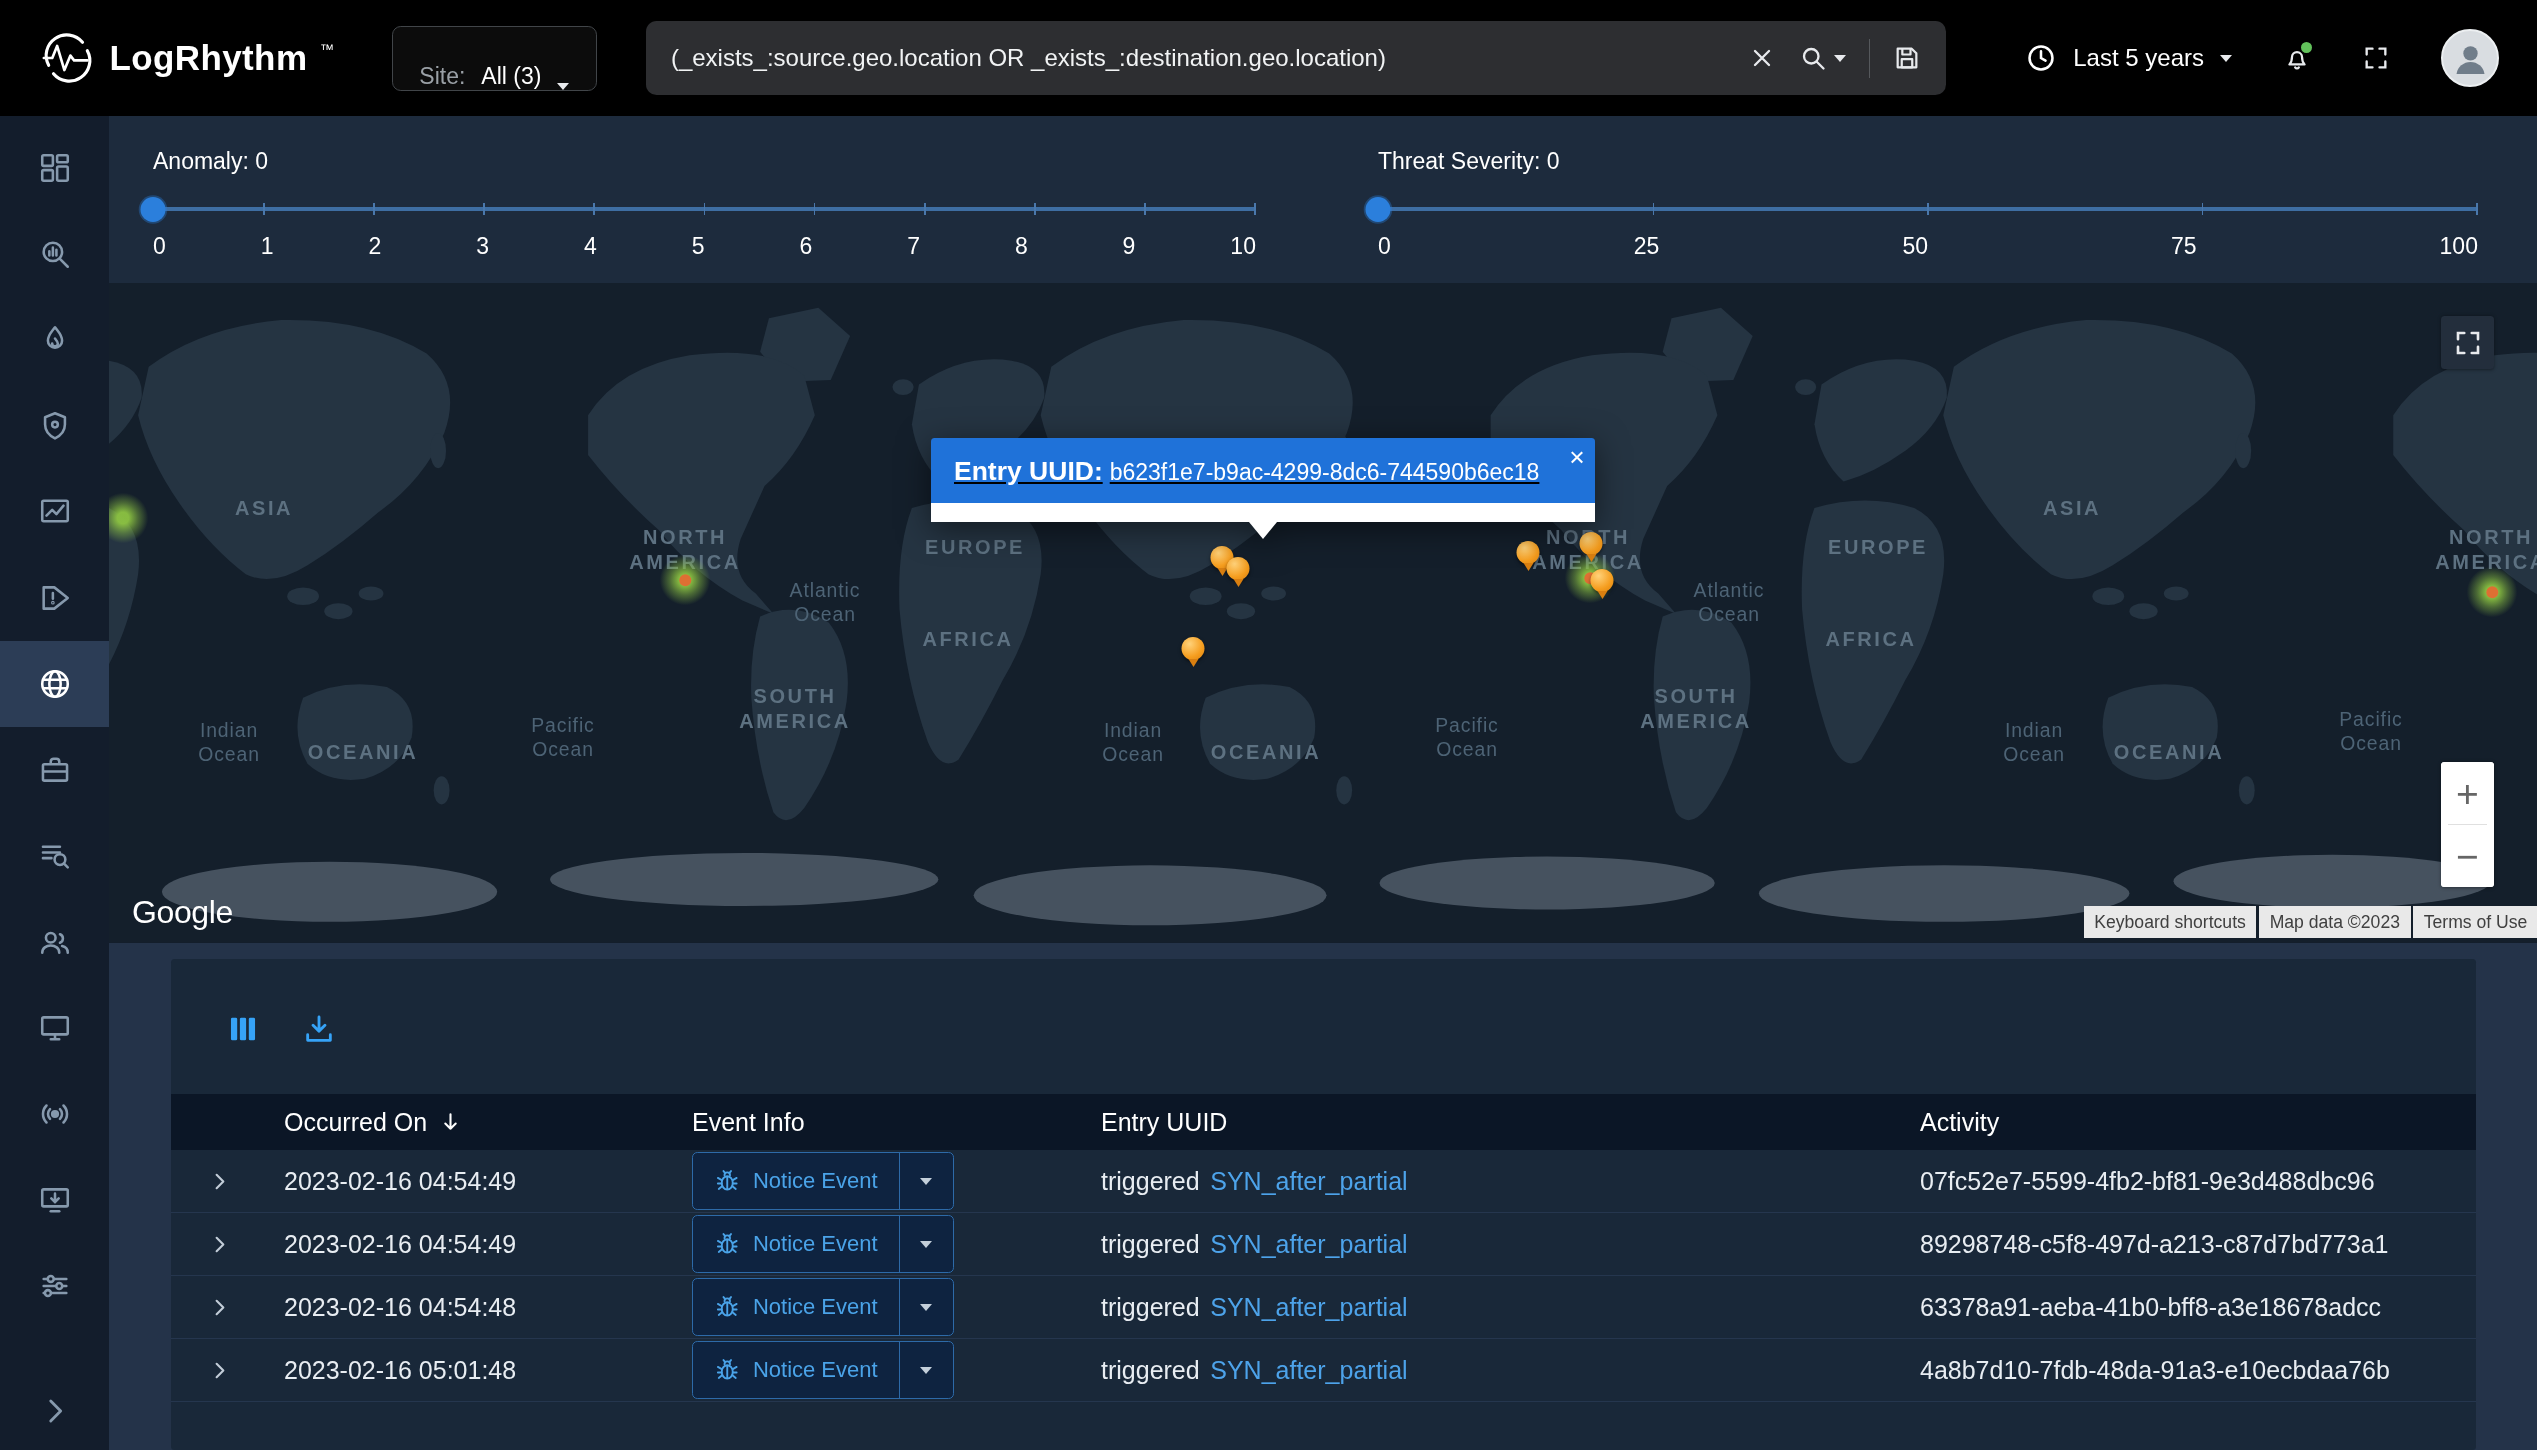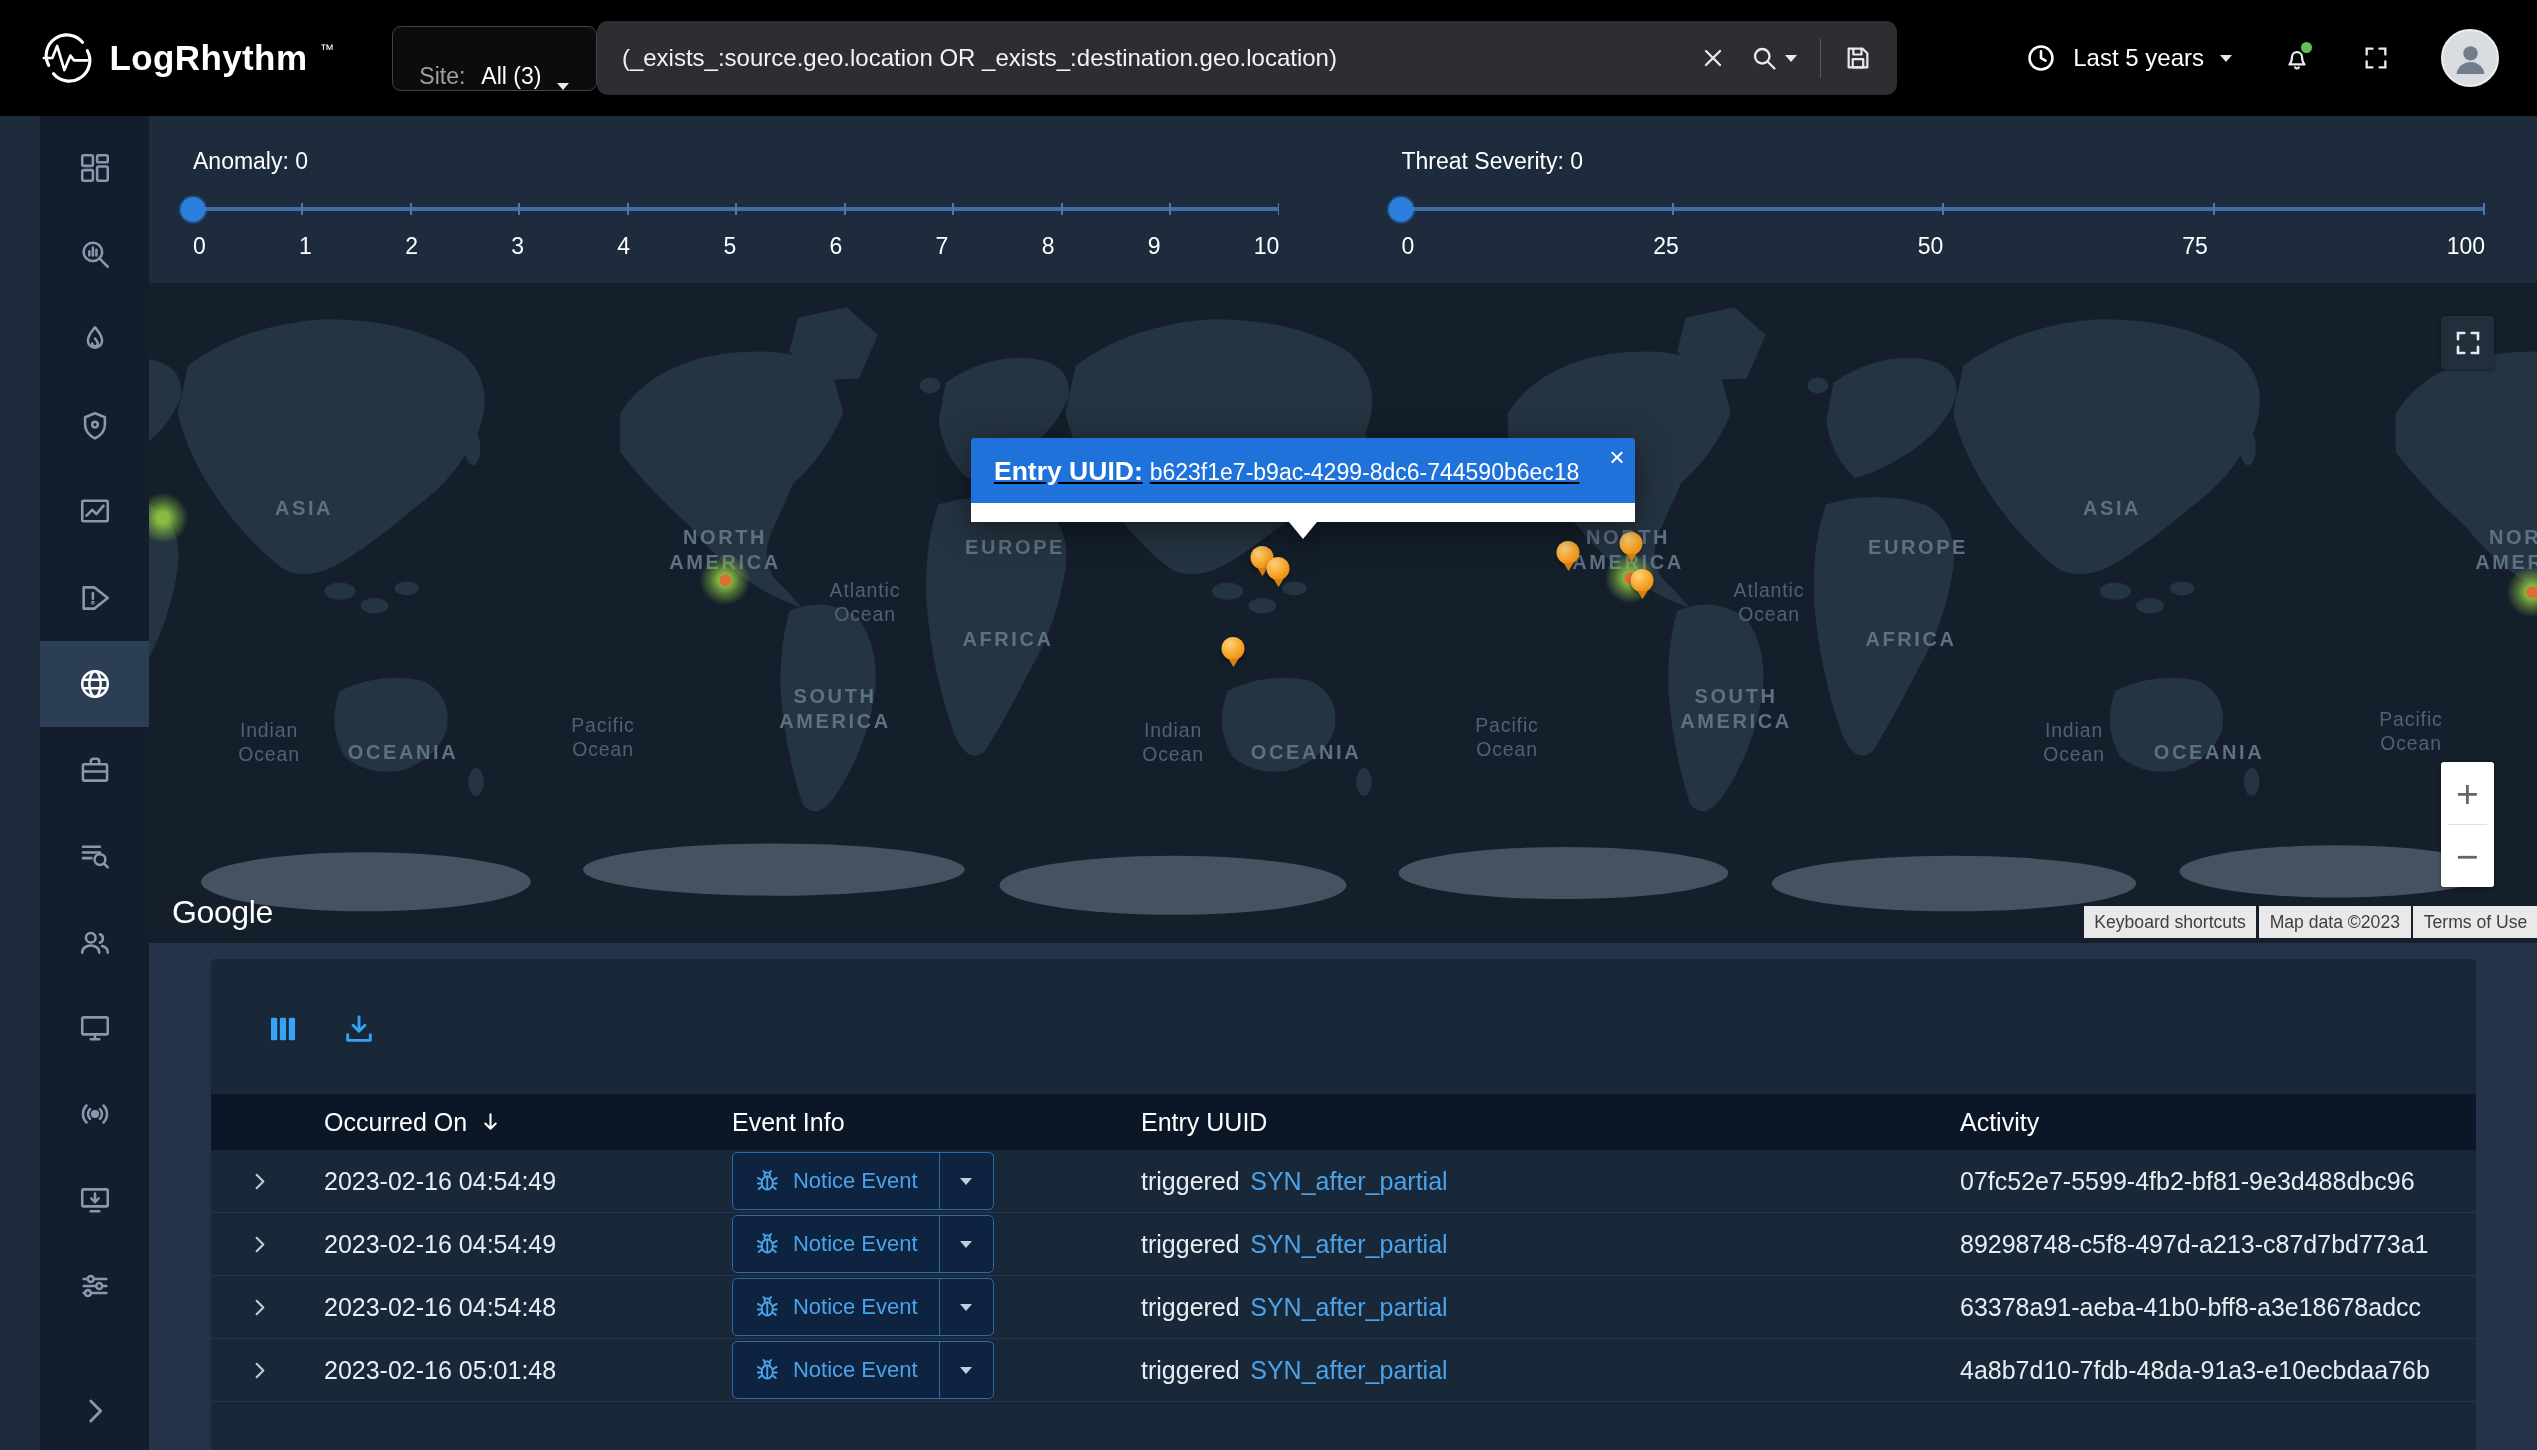--- a/index.html
+++ b/index.html
@@ -14,39 +14,39 @@
   .brand-text { color:#fff; font-size:35px; font-weight:bold; letter-spacing:0.4px; }
   .brand-tm { color:#fff; font-size:14px; align-self:flex-start; margin-top:12.4px; }
 
   .site-dd { margin-left:58px; height:65px; border:0.9px solid #414549; border-radius:8.8px;
     display:flex; align-items:flex-end; gap:16px; padding:0 26.5px; flex:none; background:#0c0c0c; cursor:pointer; }
   .site-label { color:#9aa0a6; font-size:23px; }
   .site-value { color:#fff; font-size:23px; }
   .caret { width:0; height:0; border-left:7px solid transparent; border-right:7px solid transparent; border-top:8.8px solid #e8eaed; }
   .caret.small { border-left-width:6.2px; border-right-width:6.2px; border-top-width:7px; }
 
-  .searchbox { width:1300px; height:74px; background:#2d2e31; border-radius:10.6px;
+  .searchbox { margin-left:49px; width:1300px; height:74px; background:#2d2e31; border-radius:10.6px;
     display:flex; align-items:center; padding:0 25px; gap:23px; flex:none; }
   .search-input { flex:1; background:transparent; border:none; outline:none; color:#f1f3f4; font-size:24px; }
   .icon-btn { background:none; border:none; cursor:pointer; color:#e8eaed; display:flex; align-items:center; gap:7px; }
   .icon-btn svg { width:28px; height:28px; }
   .search-divider { width:0.9px; height:39px; background:#55585c; }
 
   .right-cluster { margin-left:auto; display:flex; align-items:center; gap:51px; }
   .time-range { display:flex; align-items:center; gap:16px; color:#fff; font-size:24px; cursor:pointer; }
   .time-range svg { width:32px; height:32px; }
   .bell-wrap { position:relative; }
   .bell-dot { position:absolute; top:-4.4px; right:-2.6px; width:15px; height:15px; border-radius:50%;
     background:#62c15b; border:2.6px solid #000; }
   .avatar { width:58px; height:58px; border-radius:50%; background:#d9dde1; border:2.6px solid #eceff1;
     display:flex; align-items:center; justify-content:center; cursor:pointer; }
   .avatar svg { width:41px; height:41px; }
 
   
-  .shell { display:flex; height:1334px;margin-left:40px; }
+  .shell { display:flex; height:1334px; }
   .sidebar { width:109px; flex:none; background:#131d2c; display:flex; flex-direction:column; padding-top:8.8px; }
   .nav-item { height:86px; display:flex; align-items:center; justify-content:center; color:#8699ad; cursor:pointer; }
   .nav-item svg { width:34px; height:34px; }
   .nav-item.active { background:#2c3d56; color:#fff; }
   .nav-spacer { flex:1; }
   .nav-expand { height:78px; }
 
   .content { flex:1; display:flex; flex-direction:column; background:#1d2b3d; overflow:hidden; }
 
   

